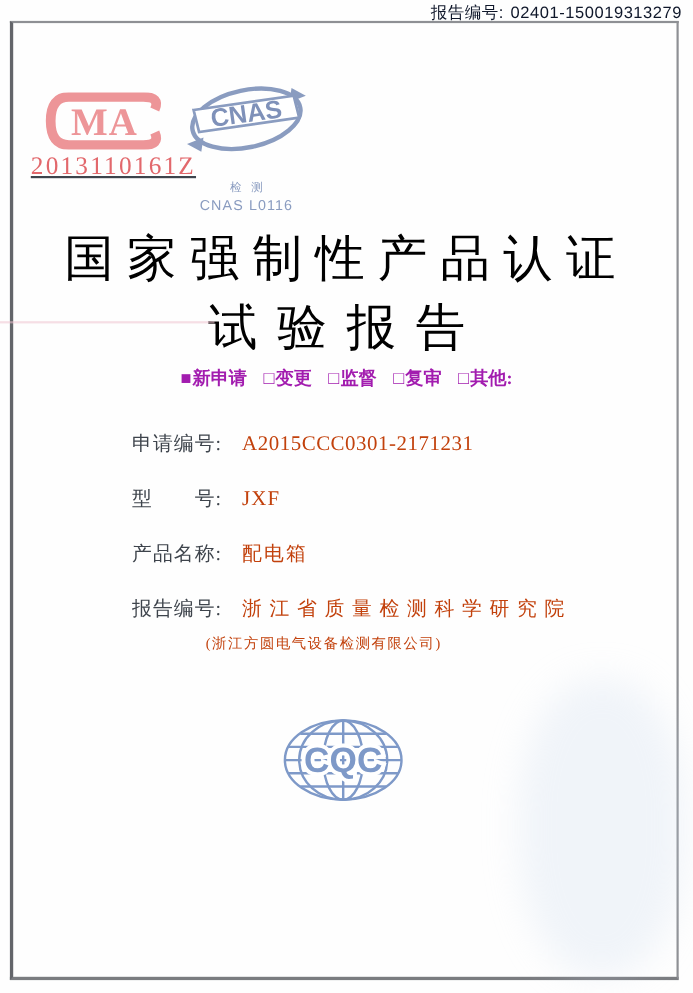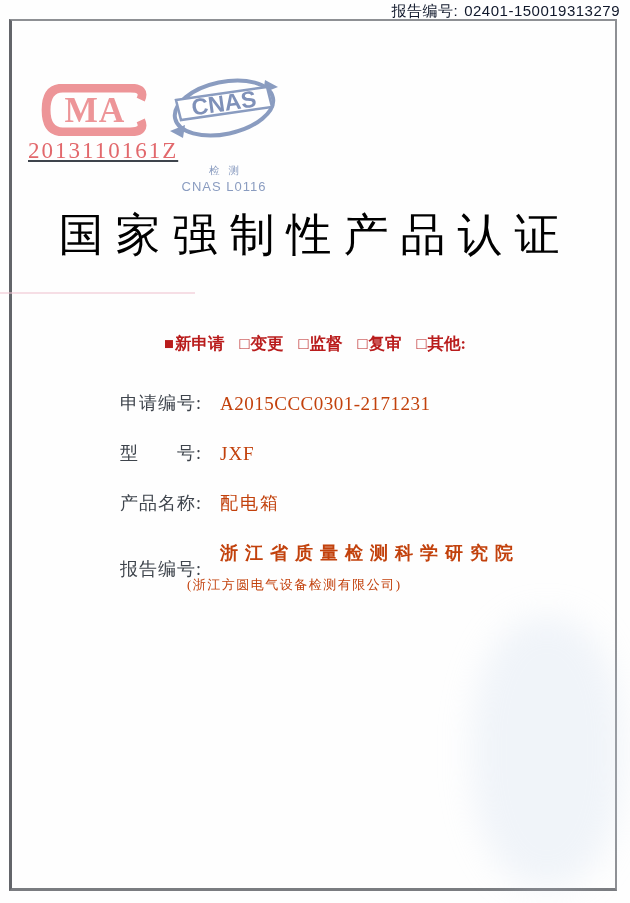--- a/index.html
+++ b/index.html
@@ -27,32 +27,32 @@
   .cnas-caption{font-size:10.5px;letter-spacing:9px;margin-top:20px;padding-left:9px;}
   .cnas-code{font-size:13px;letter-spacing:1px;margin-top:1px;}
   
   .title-block{position:absolute;left:0;top:203px;width:630px;text-align:center;
     color:#000000;font-weight:500;}
   .title-line1{font-size:45px;letter-spacing:12px;line-height:64px;}
   .title-line2{font-size:45px;letter-spacing:18px;line-height:62px;}
   
   .apptype-row{
     position:absolute;left:0;top:333px;width:630px;display:flex;justify-content:center;
-    gap:15px;font-size:16.5px;font-weight:bold;color:#b91c1c;
+    gap:15px;font-size:16.5px;font-weight:bold;color:#a21caf;
   }
   .apptype-opt{white-space:nowrap;}
   .apptype-opt .mark{margin-right:1px;}
   
   .fields{position:absolute;left:120px;top:390px;width:470px;}
-  .field-row{display:flex;align-items:center;margin-bottom:23px;line-height:27px;}
+  .field-row{display:flex;align-items:flex-start;margin-bottom:23px;line-height:27px;}
   .field-label{flex:0 0 100px;font-size:18px;letter-spacing:1px;color:#3e444c;}
   .field-value{font-size:19px;color:#c2410c;letter-spacing:.5px;}
   .value-product{font-size:18px;letter-spacing:2px;}
   .value-model{font-size:19px;letter-spacing:1px;}
-  .value-agency{font-size:18px;letter-spacing:7px;white-space:nowrap;font-weight:bold;}
+  .value-agency{font-size:18px;letter-spacing:7px;white-space:nowrap;}
   .value-agency2{font-size:13px;letter-spacing:1.5px;margin-left:-33px;margin-top:4px;white-space:nowrap;}
   
   .cqc-block{position:absolute;left:256px;top:645px;width:112px;}
   
   .scan-line-pink{position:absolute;left:0;top:292px;width:195px;height:2px;
     background:#efc3d0;opacity:.55;pointer-events:none;}
   .scan-tint{position:absolute;right:8px;bottom:16px;width:150px;height:270px;
     background:rgba(203,219,238,.28);border-radius:45%;filter:blur(16px);pointer-events:none;}
   svg{display:block;margin:0 auto;}
 </style>
@@ -84,20 +84,21 @@
         <polygon points="8,26 99,13 104,33 13,46" fill="#ffffff" stroke="#8a9cc0" stroke-width="2.5"></polygon>
         <text x="56" y="37" font-size="23" font-weight="bold" fill="#7f91b9" text-anchor="middle" transform="rotate(-8 56 30)" font-family="Liberation Sans, sans-serif">CNAS</text>
       </g>
     </svg>
     <div class="cnas-caption">检测</div>
     <div class="cnas-code">CNAS L0116</div>
   </div>
 
   <div class="title-block">
     <div class="title-line1">国家强制性产品认证</div>
+    <div class="title-line2">试验报告</div>
   </div>
 
   <div class="apptype-row">
     <span class="apptype-opt"><span class="mark">■</span><span>新申请</span></span>
     <span class="apptype-opt"><span class="mark">□</span><span>变更</span></span>
     <span class="apptype-opt"><span class="mark">□</span><span>监督</span></span>
     <span class="apptype-opt"><span class="mark">□</span><span>复审</span></span>
     <span class="apptype-opt"><span class="mark">□</span><span>其他:</span></span>
   </div>
 
@@ -116,17 +117,33 @@
     </div>
     <div class="field-row">
       <span class="field-label">报告编号:</span>
       <span>
         <div class="field-value value-agency">浙江省质量检测科学研究院</div>
         <div class="field-value value-agency2">(浙江方圆电气设备检测有限公司)</div>
       </span>
     </div>
   </div>
 
+  <div class="cqc-block">
+    <svg width="112" height="92" viewBox="0 0 112 78">
+      <g stroke="#7e99c8" stroke-width="2.2" fill="none">
+        <ellipse cx="56" cy="39" rx="53" ry="36"></ellipse>
+        <ellipse cx="56" cy="39" rx="40" ry="36"></ellipse>
+        <ellipse cx="56" cy="39" rx="18" ry="36"></ellipse>
+        <line x1="56" y1="3" x2="56" y2="75"></line>
+        <line x1="17" y1="15" x2="95" y2="15"></line>
+        <line x1="6" y1="27" x2="106" y2="27"></line>
+        <line x1="3" y1="39" x2="109" y2="39"></line>
+        <line x1="6" y1="51" x2="106" y2="51"></line>
+        <line x1="17" y1="63" x2="95" y2="63"></line>
+      </g>
+      <text x="56" y="50" font-size="32" font-weight="bold" fill="#7e99c8" text-anchor="middle" stroke="#ffffff" stroke-width="7" paint-order="stroke" font-family="Liberation Sans, sans-serif" letter-spacing="0">CQC</text>
+    </svg>
+  </div>
 
   <div class="scan-line-pink"></div>
   <div class="scan-tint"></div>
 
 </div>
 
 </body></html>

